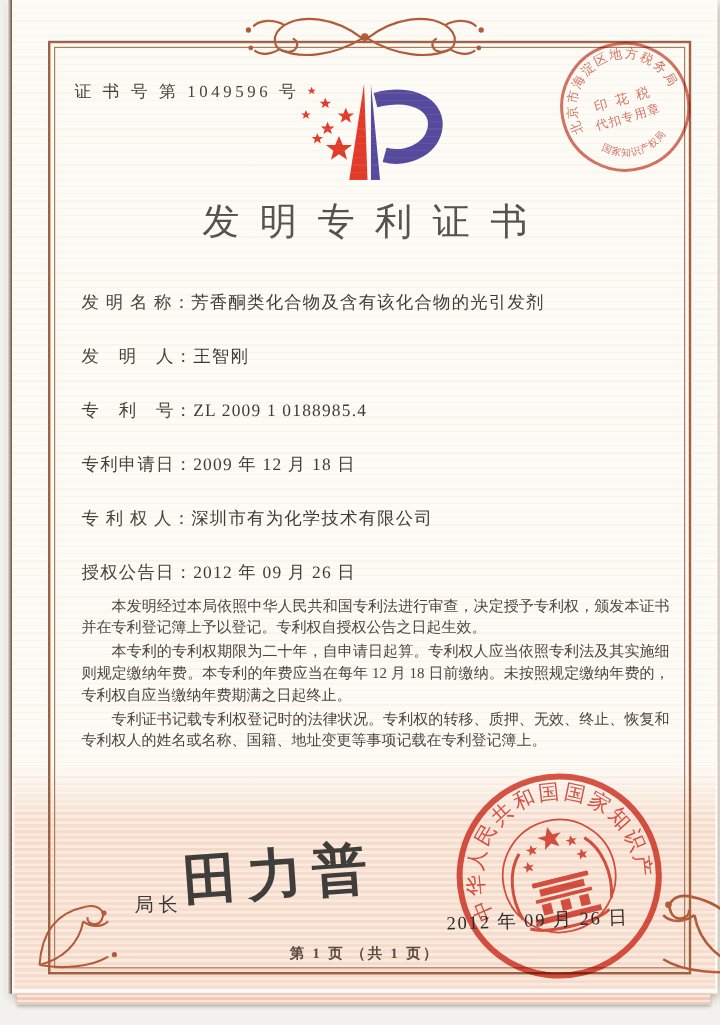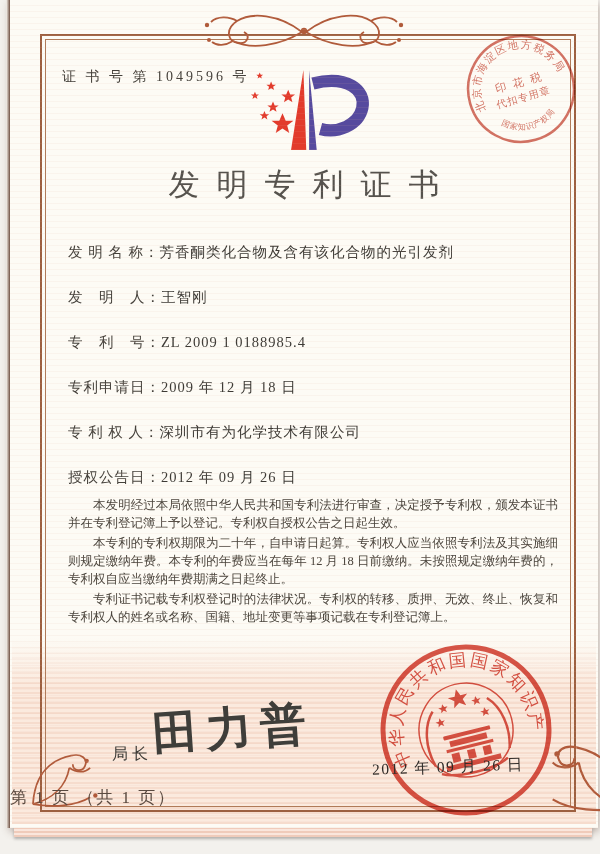--- a/index.html
+++ b/index.html
@@ -34,22 +34,22 @@
   .paras p{margin:0 0 2px 0;text-indent:2em;}
   .sig-role{position:absolute;left:102px;top:744px;font-size:16px;letter-spacing:4px;color:#3c3a36;z-index:6;}
   .sig-name{position:absolute;left:142px;top:698px;font-size:46px;letter-spacing:8px;color:#3f3e3a;
          transform:rotate(-4deg);z-index:6;font-weight:600;}
   .seal{position:absolute;left:366px;top:640px;width:180px;height:180px;color:#d5493c;
          transform:rotate(-14deg);opacity:.92;mix-blend-mode:multiply;z-index:4;}
   .issue-date{position:absolute;left:362px;top:757px;font-size:15.5px;letter-spacing:1.5px;
          color:#2f2b28;z-index:5;transform:rotate(-2deg);}
   .tax-stamp{position:absolute;left:450px;top:28px;width:122px;height:122px;color:#c8503f;
          transform:rotate(-16deg);opacity:.8;mix-blend-mode:multiply;}
-  .footer{position:absolute;left:0;right:0;top:786px;text-align:left;font-size:17px;
-         letter-spacing:2px;color:#5a4a40;z-index:3;}
+  .footer{position:absolute;left:0;right:0;top:786px;text-align:center;font-size:12px;
+         letter-spacing:2px;color:#5a4a40;z-index:3;font-weight:bold;}
   .under-strip{position:absolute;left:14px;right:8px;top:828px;height:9px;
          background:repeating-linear-gradient(0deg,#f0cbba 0 2px,#fae6dc 2px 4px);
          box-shadow:0 2px 3px rgba(0,0,0,.25);}
   svg text{font-family:"Liberation Serif","DejaVu Serif",serif;}
 </style>
 </head>
 <body>
 
 <div class="paper">
   <div class="page-edge"></div>

